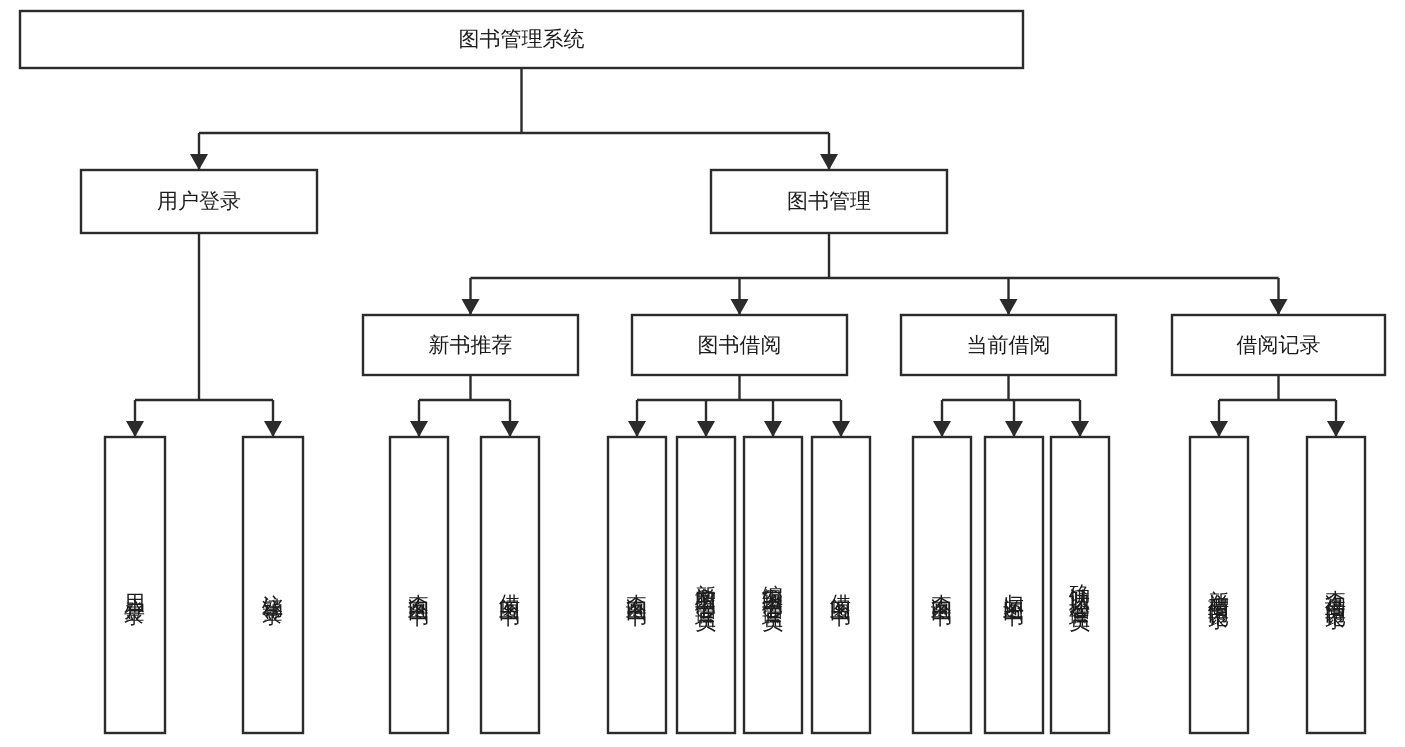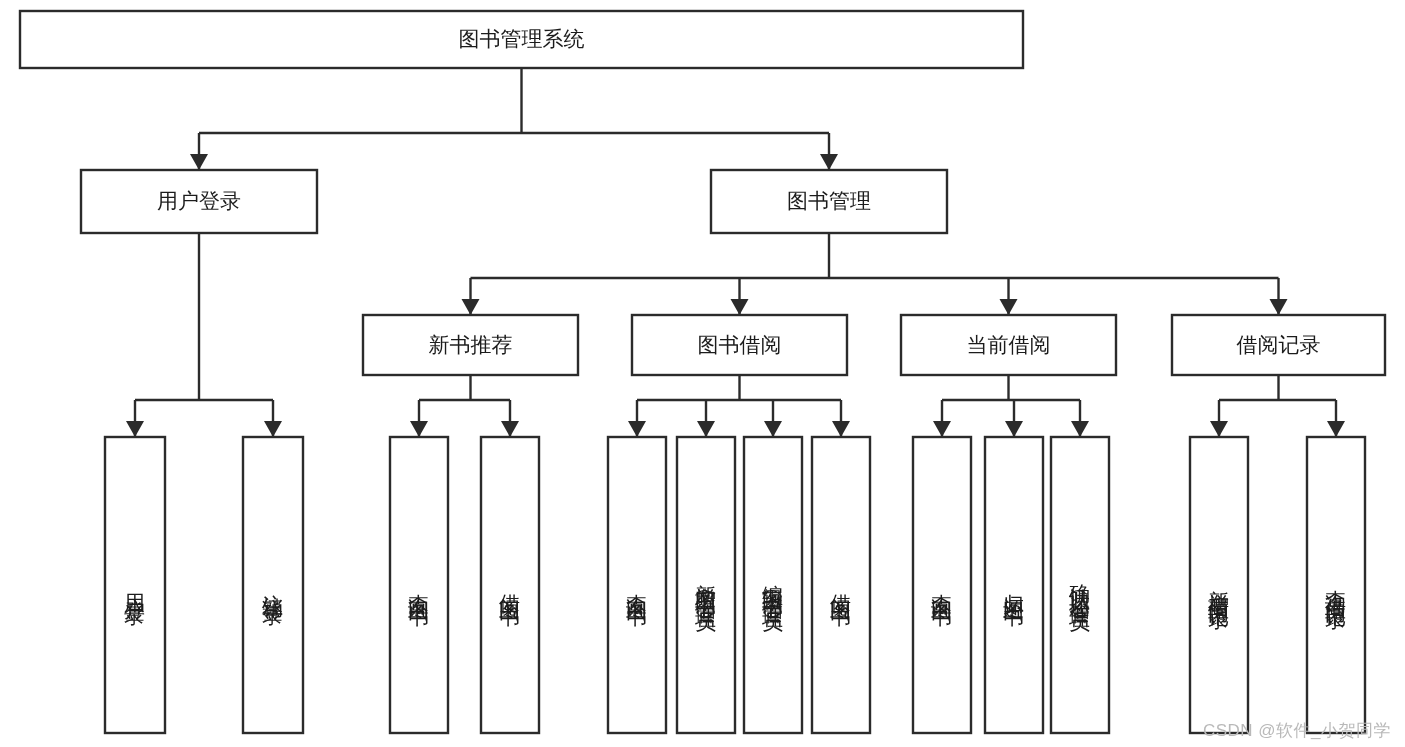--- a/index.html
+++ b/index.html
@@ -238,14 +238,13 @@
       <div class="leaf-label-box" style="left: 1051px; top: 437px; width: 58px; height: 296px;">
         <span class="leaf-label-text">确认归还（管理员）</span>
       </div>
       <div class="leaf-label-box" style="left: 1190px; top: 437px; width: 58px; height: 296px;">
         <span class="leaf-label-text">新增借阅记录</span>
       </div>
       <div class="leaf-label-box" style="left: 1307px; top: 437px; width: 58px; height: 296px;">
         <span class="leaf-label-text">查询借阅记录</span>
       </div>
     </div>
-  <div class="watermark">CSDN @软件_小贺同学</div>
 </div>
 
 </body></html>

